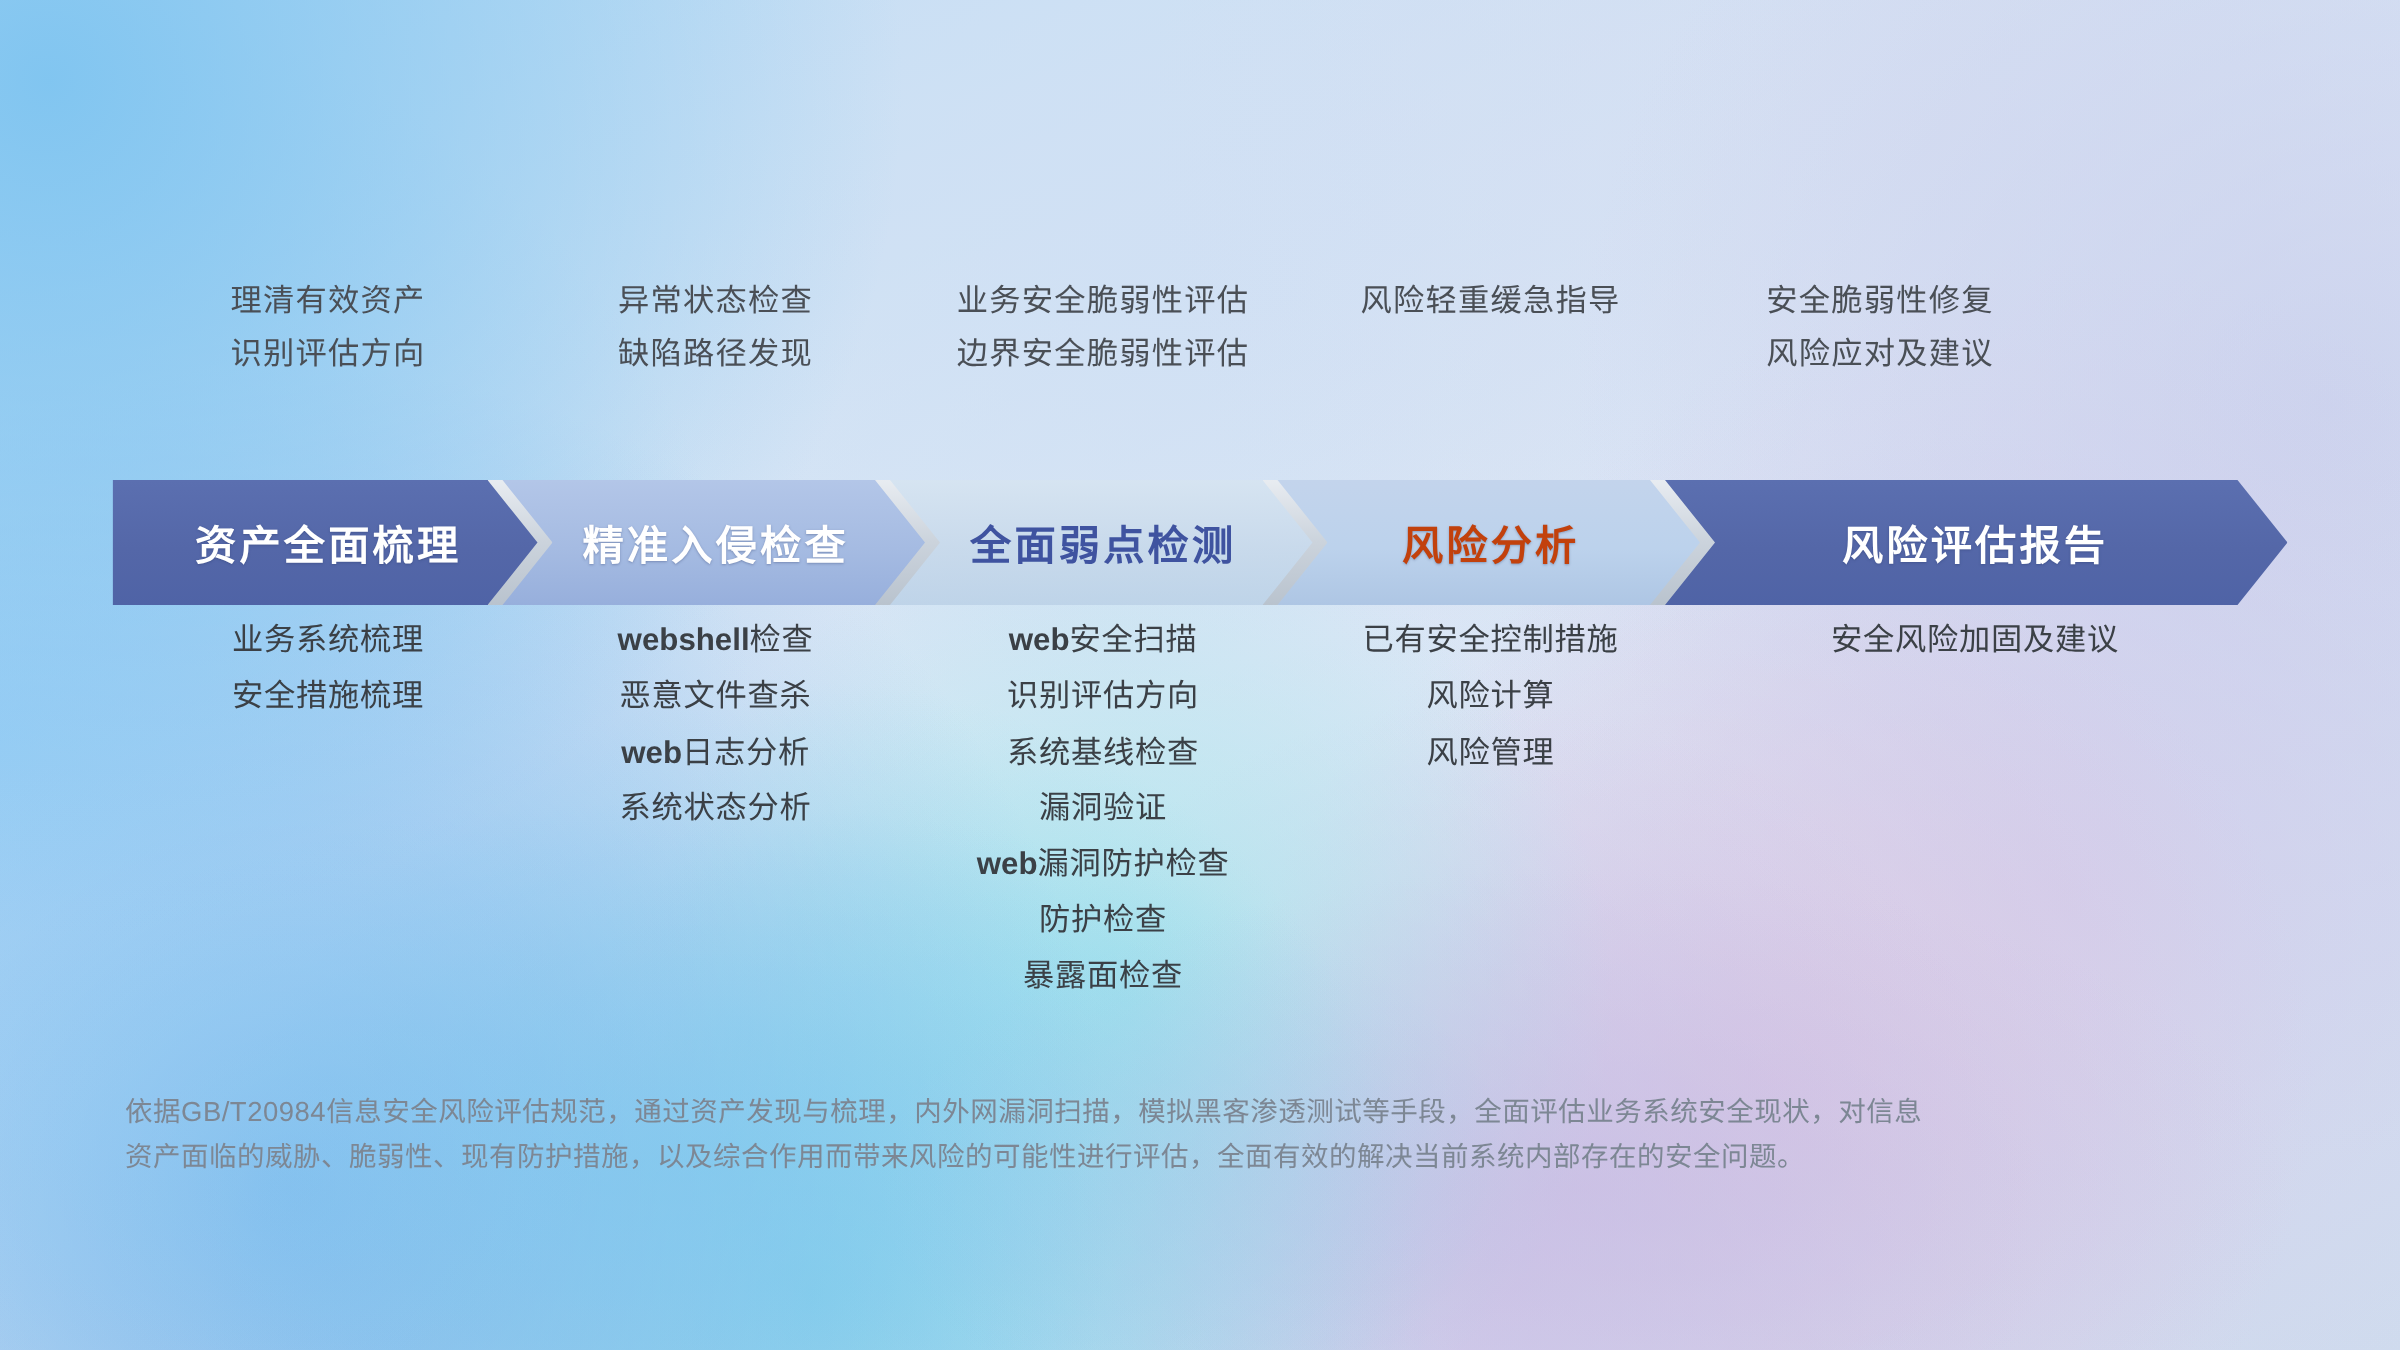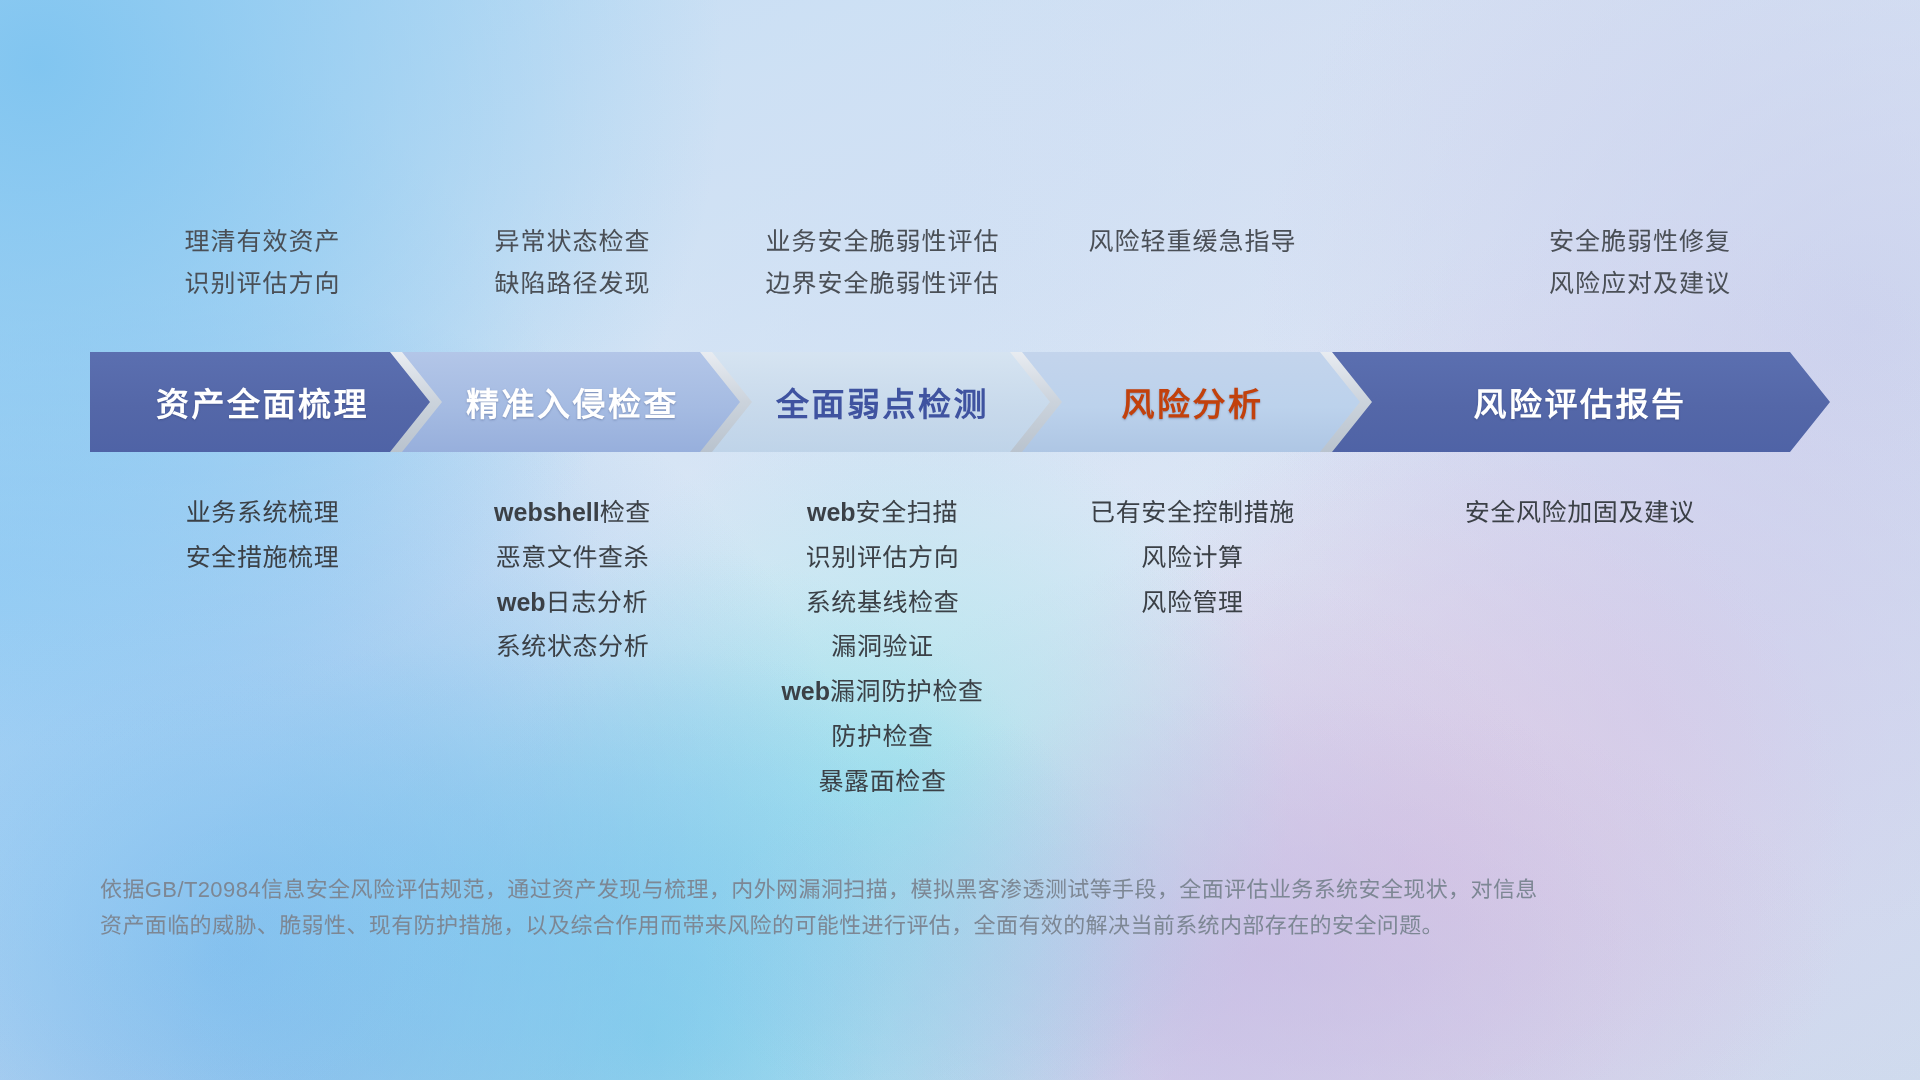--- a/index.html
+++ b/index.html
@@ -74,21 +74,21 @@
     letter-spacing: 1px;
     white-space: nowrap;
     line-height: 1.1;
   }
   
   .top-col.single { justify-content: center; padding-bottom: 10px; }
 
   
   .chevron-band {
     position: absolute;
-    top: 352px;
+    top: 384px;
     left: 0;
     width: 1920px;
     height: 100px;
   }
   .chev {
     position: absolute;
     top: 0;
     height: 100px;
     display: flex;
     align-items: center;
@@ -175,21 +175,21 @@
         <div class="line">异常状态检查</div>
         <div class="line">缺陷路径发现</div>
       </div>
       <div class="top-col" style="position: absolute; left: 710px; width: 345px;">
         <div class="line">业务安全脆弱性评估</div>
         <div class="line">边界安全脆弱性评估</div>
       </div>
       <div class="top-col single" style="position: absolute; left: 1020px; width: 345px;">
         <div class="line">风险轻重缓急指导</div>
       </div>
-      <div class="top-col" style="position: absolute; left: 1390px; width: 500px; justify-content: center;">
+      <div class="top-col" style="position: absolute; left: 1254px; width: 500px; justify-content: center;">
         <div class="line">安全脆弱性修复</div>
         <div class="line">风险应对及建议</div>
       </div>
     </div>
 
   <div class="chevron-band" id="chevron-band">
       <div class="chev clip-arrow-first" style="left: 90px; width: 345px;">
         <div class="shape">
           <div class="fill" style="background: linear-gradient(rgb(91, 111, 176) 0%, rgb(84, 103, 168) 55%, rgb(79, 99, 166) 100%);"></div>
         </div>

